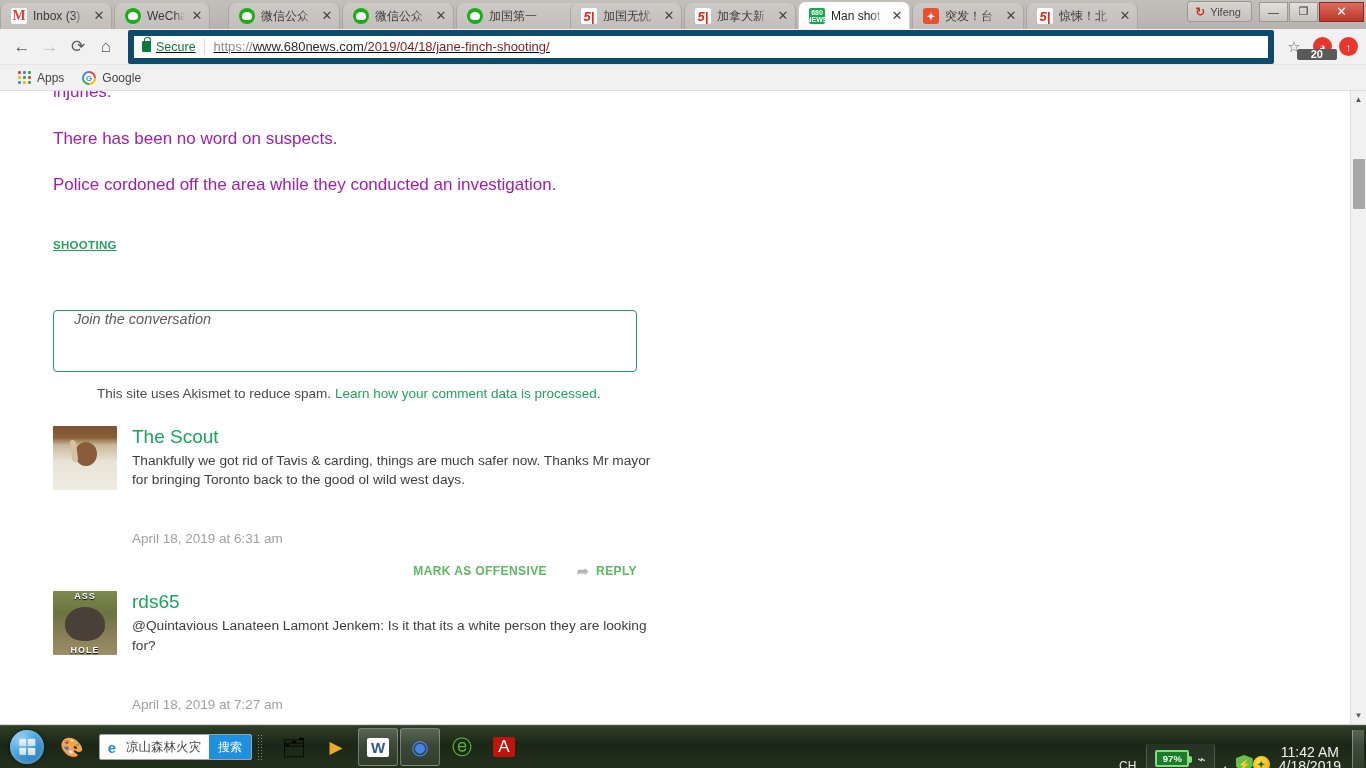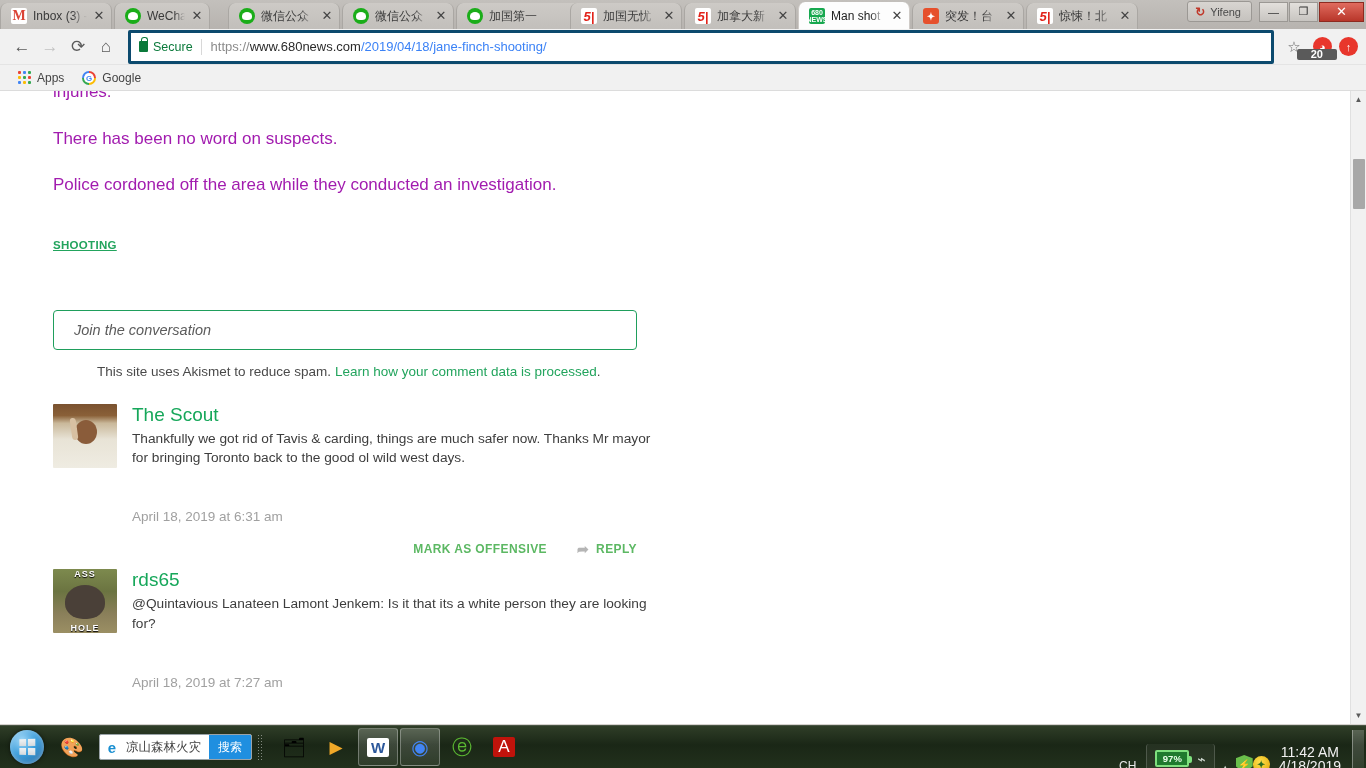--- a/index.html
+++ b/index.html
@@ -73,30 +73,30 @@
     font-size:11px; color:#333;
   }
   .caption-btn.close { width:45px; background: linear-gradient(to bottom,#e06b5e,#b8362a); color:#fff; border-color:#8d2a20; font-size:13px; }
 
   
   #toolbar { height:36px; background:#f1f1f1; display:flex; align-items:center; padding:0 8px; border-bottom:1px solid #e4e4e4;}
   .nav-btn { width:28px; height:28px; display:flex; align-items:center; justify-content:center; font-size:17px; color:#5a5a5a; }
   .nav-btn.disabled { color:#c2c2c2; }
   #omnibox {
     flex:1; height:34px; margin:0 8px; background:#fff;
-    border:3px solid #0c4a6e; border-radius:2px;
-    display:flex; align-items:center; padding:0 8px; font-size:13px;
+    border:6px solid #0c4a6e; border-radius:2px;
+    display:flex; align-items:center; padding:0 8px; font-size:13px;text-decoration:underline;
   }
   .lock-icon { width:9px; height:11px; position:relative; background:#0b7a3b; border-radius:1px; margin-right:5px; }
   .lock-icon::before { content:""; position:absolute; left:2px; top:-4px; width:5px; height:5px; border:1.5px solid #0b7a3b; border-bottom:none; border-radius:3px 3px 0 0;}
   .secure-word { color:#0b7a3b; font-size:12.5px; margin-right:8px; }
   .omni-sep { width:1px; height:16px; background:#d8d8d8; margin-right:9px; }
   .url-scheme { color:#8b8b8b; }
   .url-host { color:#2b2b2b; }
-  .url-path { color:#3b82f6; }
+  .url-path { color:#7f1d1d; }
   .star-btn { width:24px; text-align:center; font-size:15px; color:#6b6b6b; }
   .ext-icon { width:19px; height:19px; border-radius:50%; margin-left:7px; position:relative;
               display:flex; align-items:center; justify-content:center; color:#fff; font-size:11px; }
   .ext-badge { position:absolute; right:-5px; bottom:-4px; background:#5a5a5a; color:#fff;
                font-size:11px; line-height:9px; padding:1px 14px; border-radius:2px;font-weight:bold; }
 
   
   #bookmarks-bar { height:26px; background:#f1f1f1; display:flex; align-items:center; padding:0 12px; gap:6px; border-bottom:1px solid #dcdcdc; }
   .bm-item { display:flex; align-items:center; gap:6px; padding:2px 6px; font-size:12px; color:#444; }
   .apps-grid { width:13px; height:13px; display:grid; grid-template-columns:repeat(3,1fr); grid-template-rows:repeat(3,1fr); gap:1.5px; }
@@ -108,23 +108,23 @@
 
   
   #viewport { position:relative; height:633px; background:#fff; overflow:hidden; }
   #page { position:absolute; left:0; top:0; width:1350px; padding-left:53px; }
 
   .article-p { font-size:17px; color:#a21caf; line-height:1.5; margin-bottom:21px; font-family:"Liberation Sans", sans-serif; }
   .article-p.clipped { margin-top:-12px; }
   .tag-link { font-size:11.5px; color:#22a45d; letter-spacing:.3px; font-weight:700; margin-top:20px; display:inline-block;}
 
   #comment-box {
-    width:584px; height:40px; margin-top:57px;
+    width:584px; height:62px; margin-top:57px;
     border:1px solid #1f9e5c; border-radius:4px;
-    display:flex; align-items:center; padding-left:20px;
+    display:flex; padding-left:20px;
   }
   #comment-box .ph { font-style:italic; font-size:14.5px; color:#5c5c5c; }
   .akismet { margin-top:14px; font-size:13.5px; color:#4a4a4a;margin-left:44px; }
   .akismet a { color:#22a45d; text-decoration:none; }
 
   .comment { display:flex; margin-top:25px; width:600px; }
   .avatar { width:64px; height:64px; flex:0 0 64px; margin-right:15px; overflow:hidden; border-radius:1px; }
   .comment-body { flex:1; }
   .c-author { font-size:19px; color:#16a75a; margin-bottom:3px; font-weight:400; }
   .c-text { font-size:13.7px; color:#3d3d3d; line-height:1.42; }

